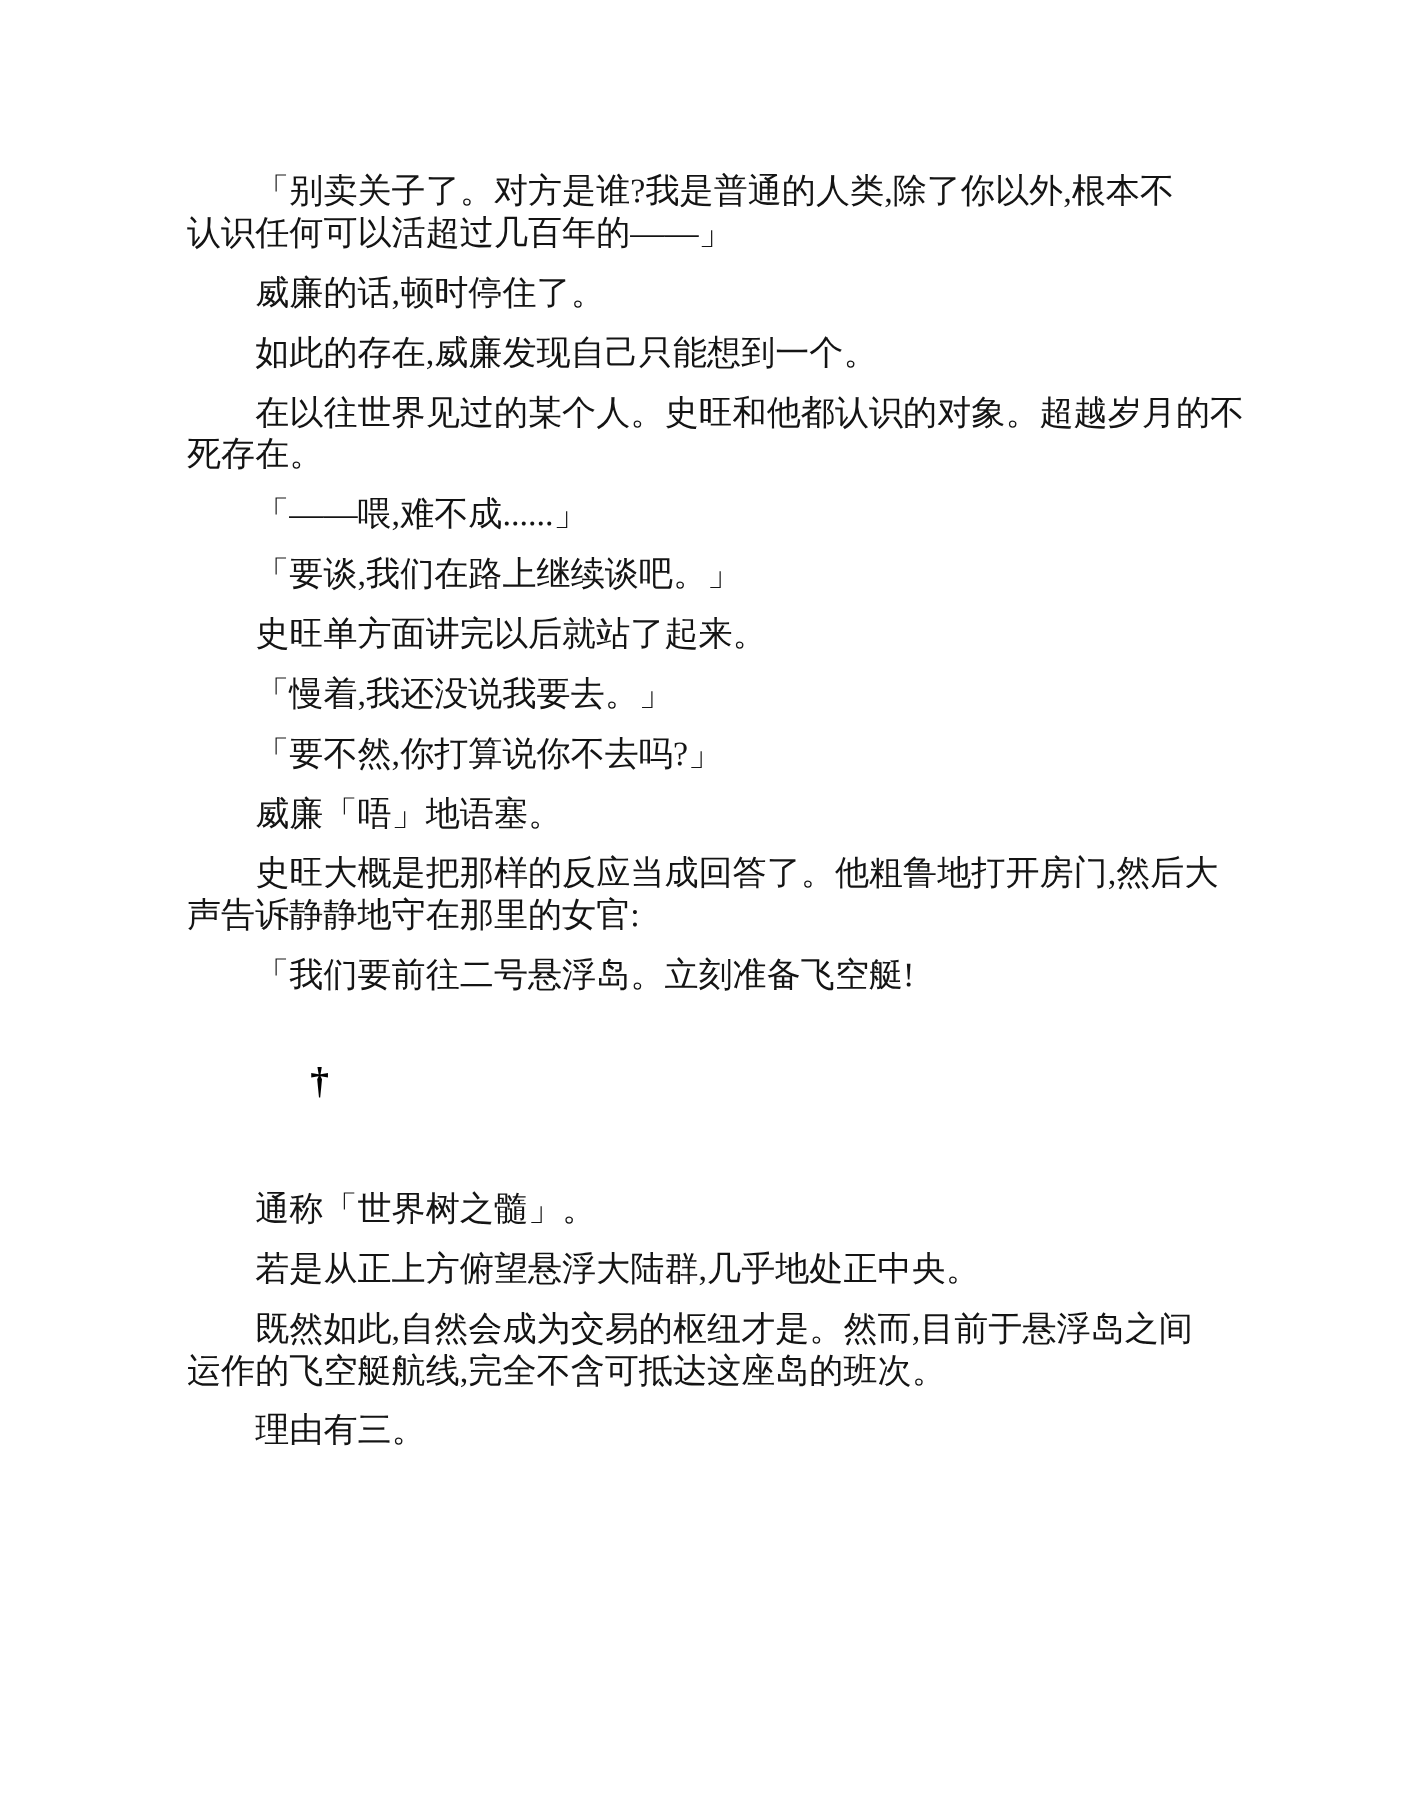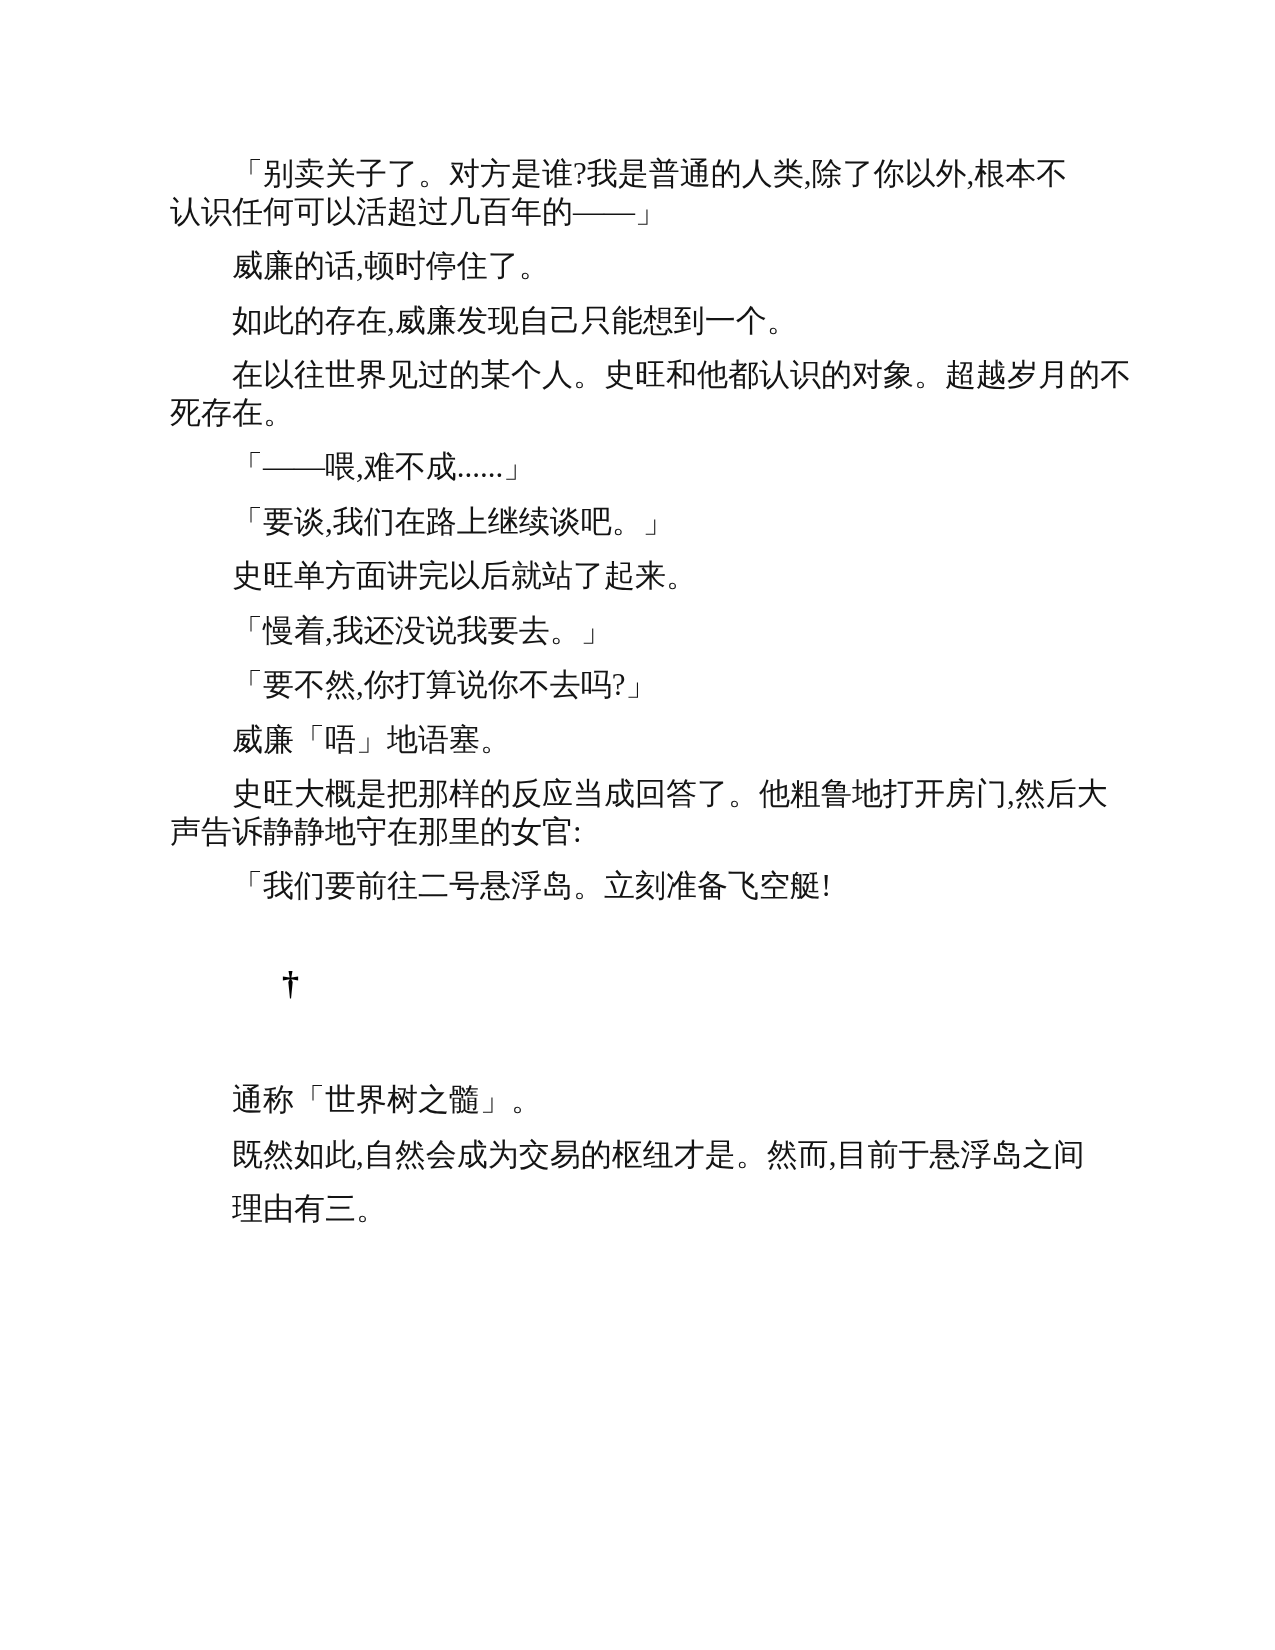--- a/index.html
+++ b/index.html
@@ -98,19 +98,23 @@
         <span class="line">声告诉静静地守在那里的女官:</span>
       </p>
       <p class="para">
         <span class="line first">「我们要前往二号悬浮岛。立刻准备飞空艇!</span>
       </p>
       <p class="para section-divider"><span class="dagger">†</span></p>
       <p class="para">
         <span class="line first">通称「世界树之髓」。</span>
       </p>
       <p class="para">
+        <span class="line first">若是从正上方俯望悬浮大陆群,几乎地处正中央。</span>
+      </p>
+      <p class="para">
         <span class="line first">既然如此,自然会成为交易的枢纽才是。然而,目前于悬浮岛之间</span>
+        <span class="line">运作的飞空艇航线,完全不含可抵达这座岛的班次。</span>
       </p>
       <p class="para">
         <span class="line first">理由有三。</span>
       </p>
     </div>
 </div>
 
 </body></html>

